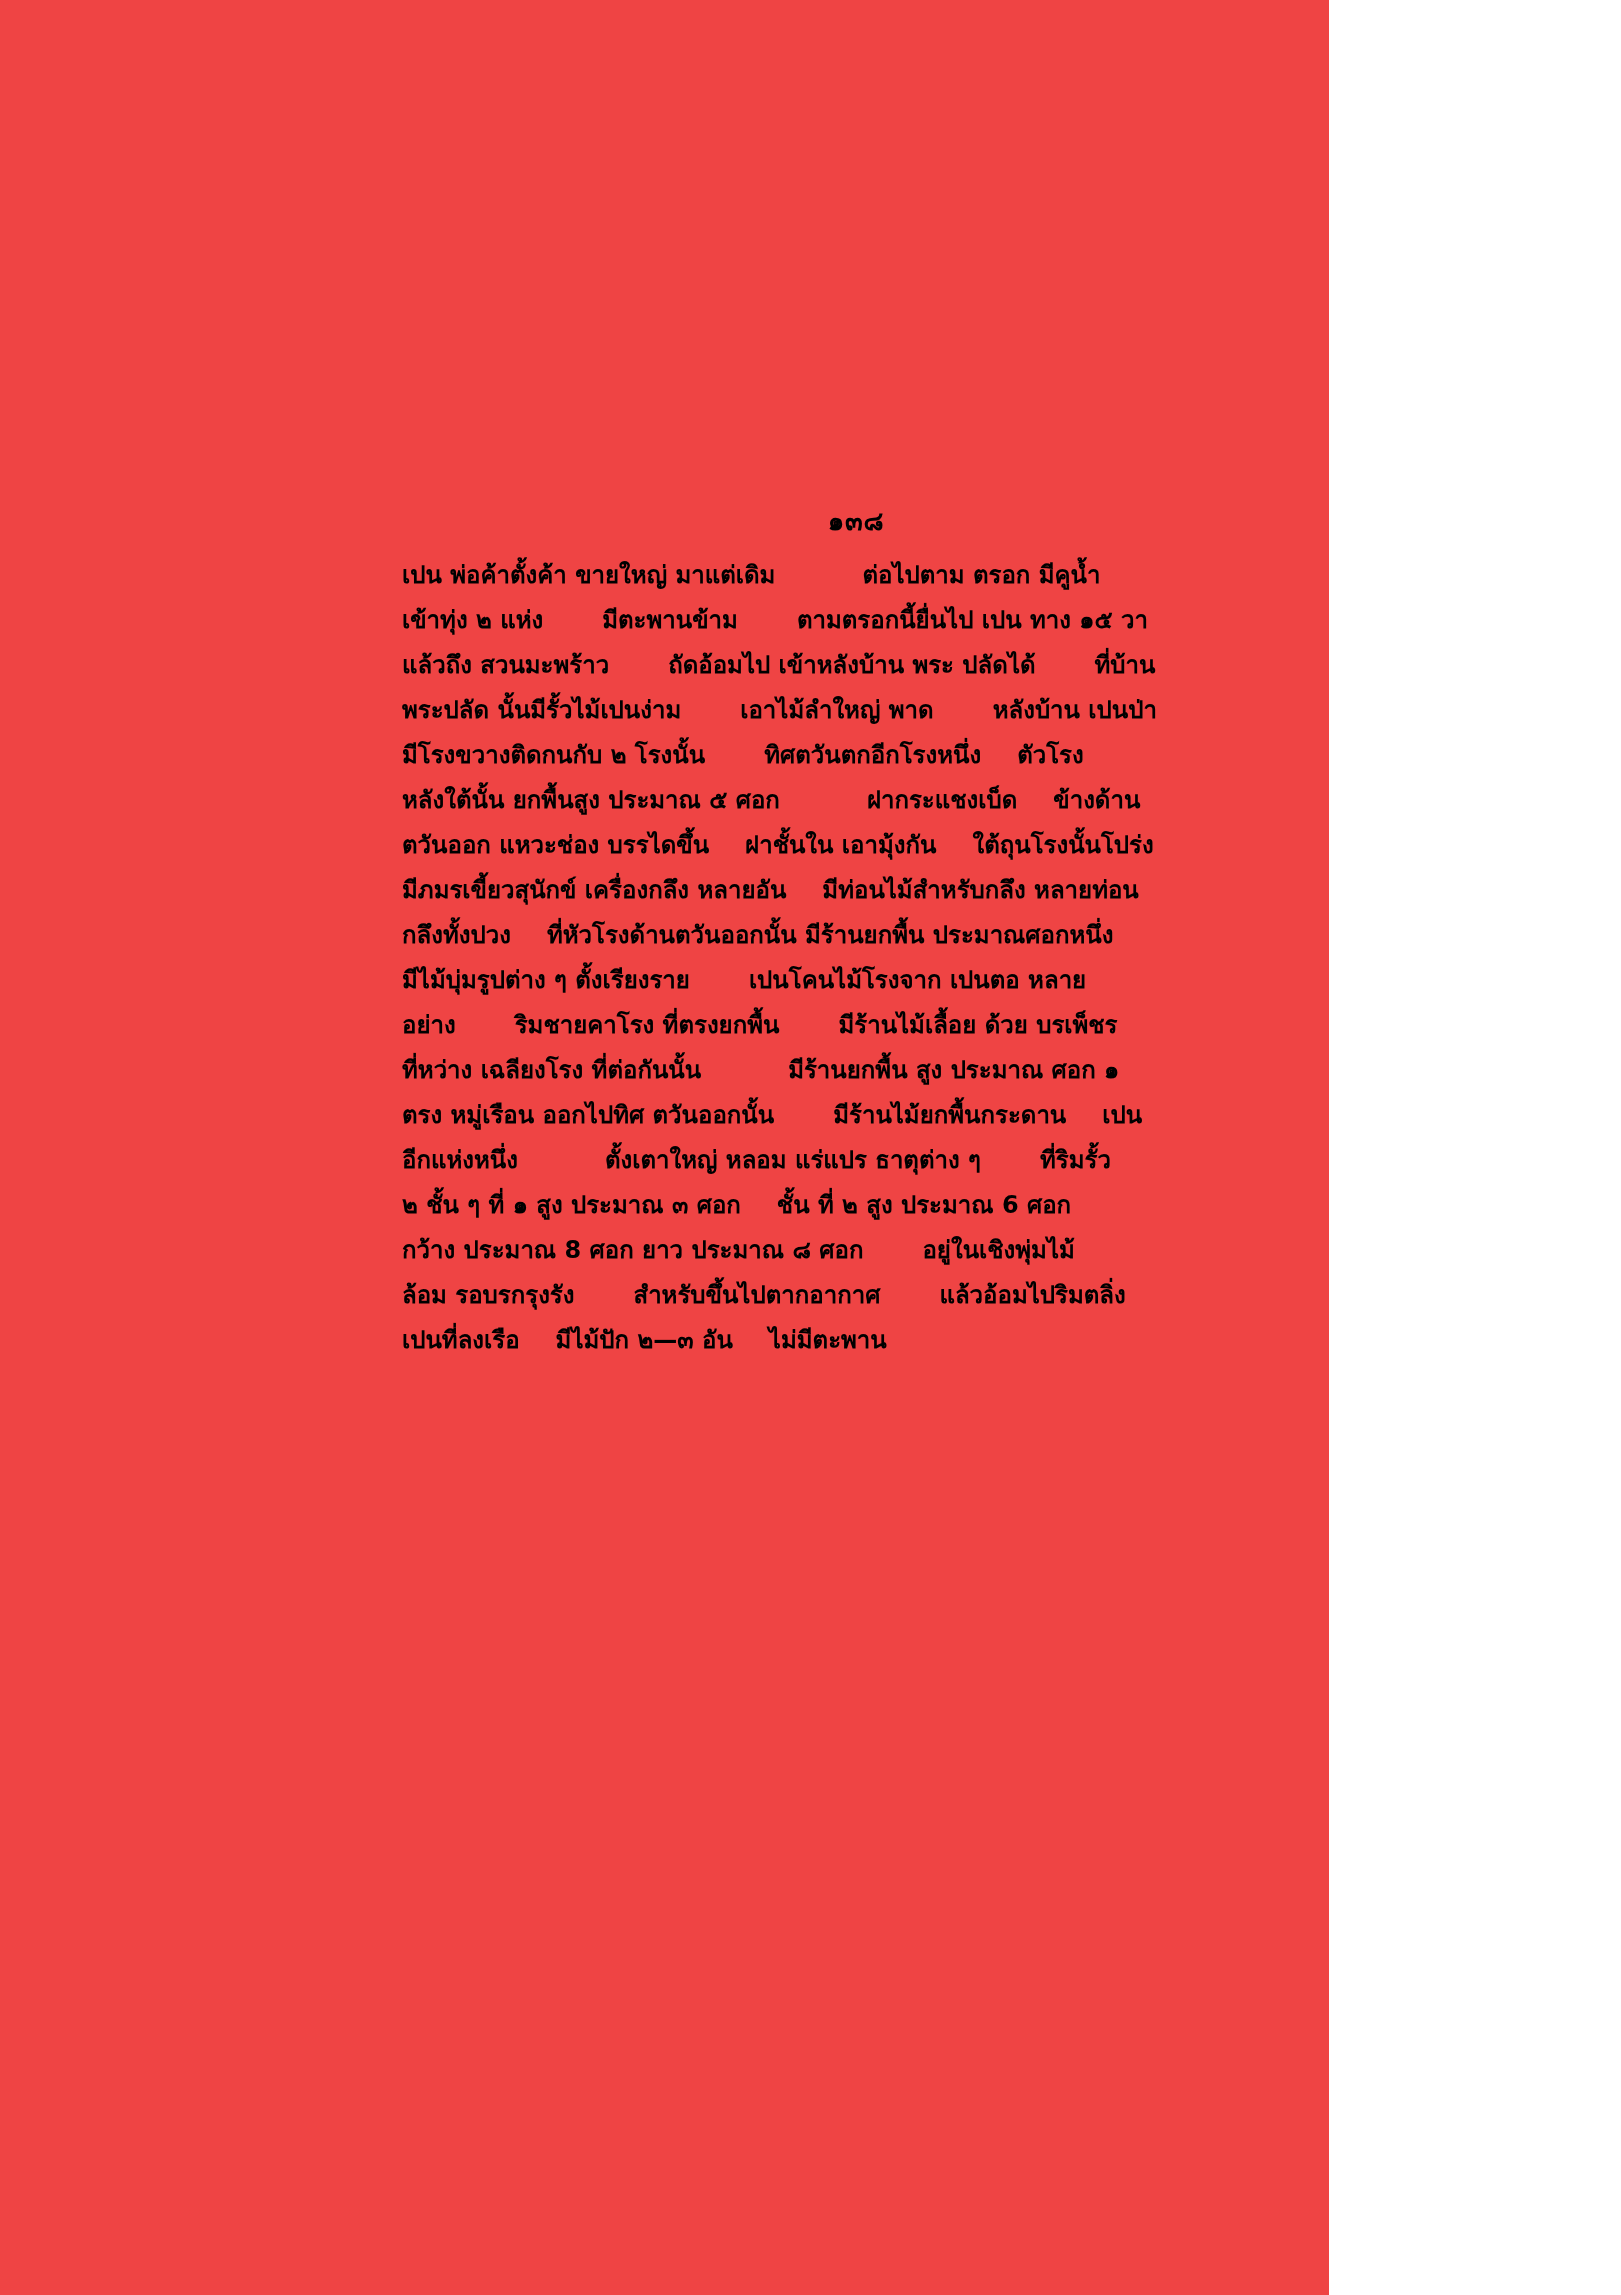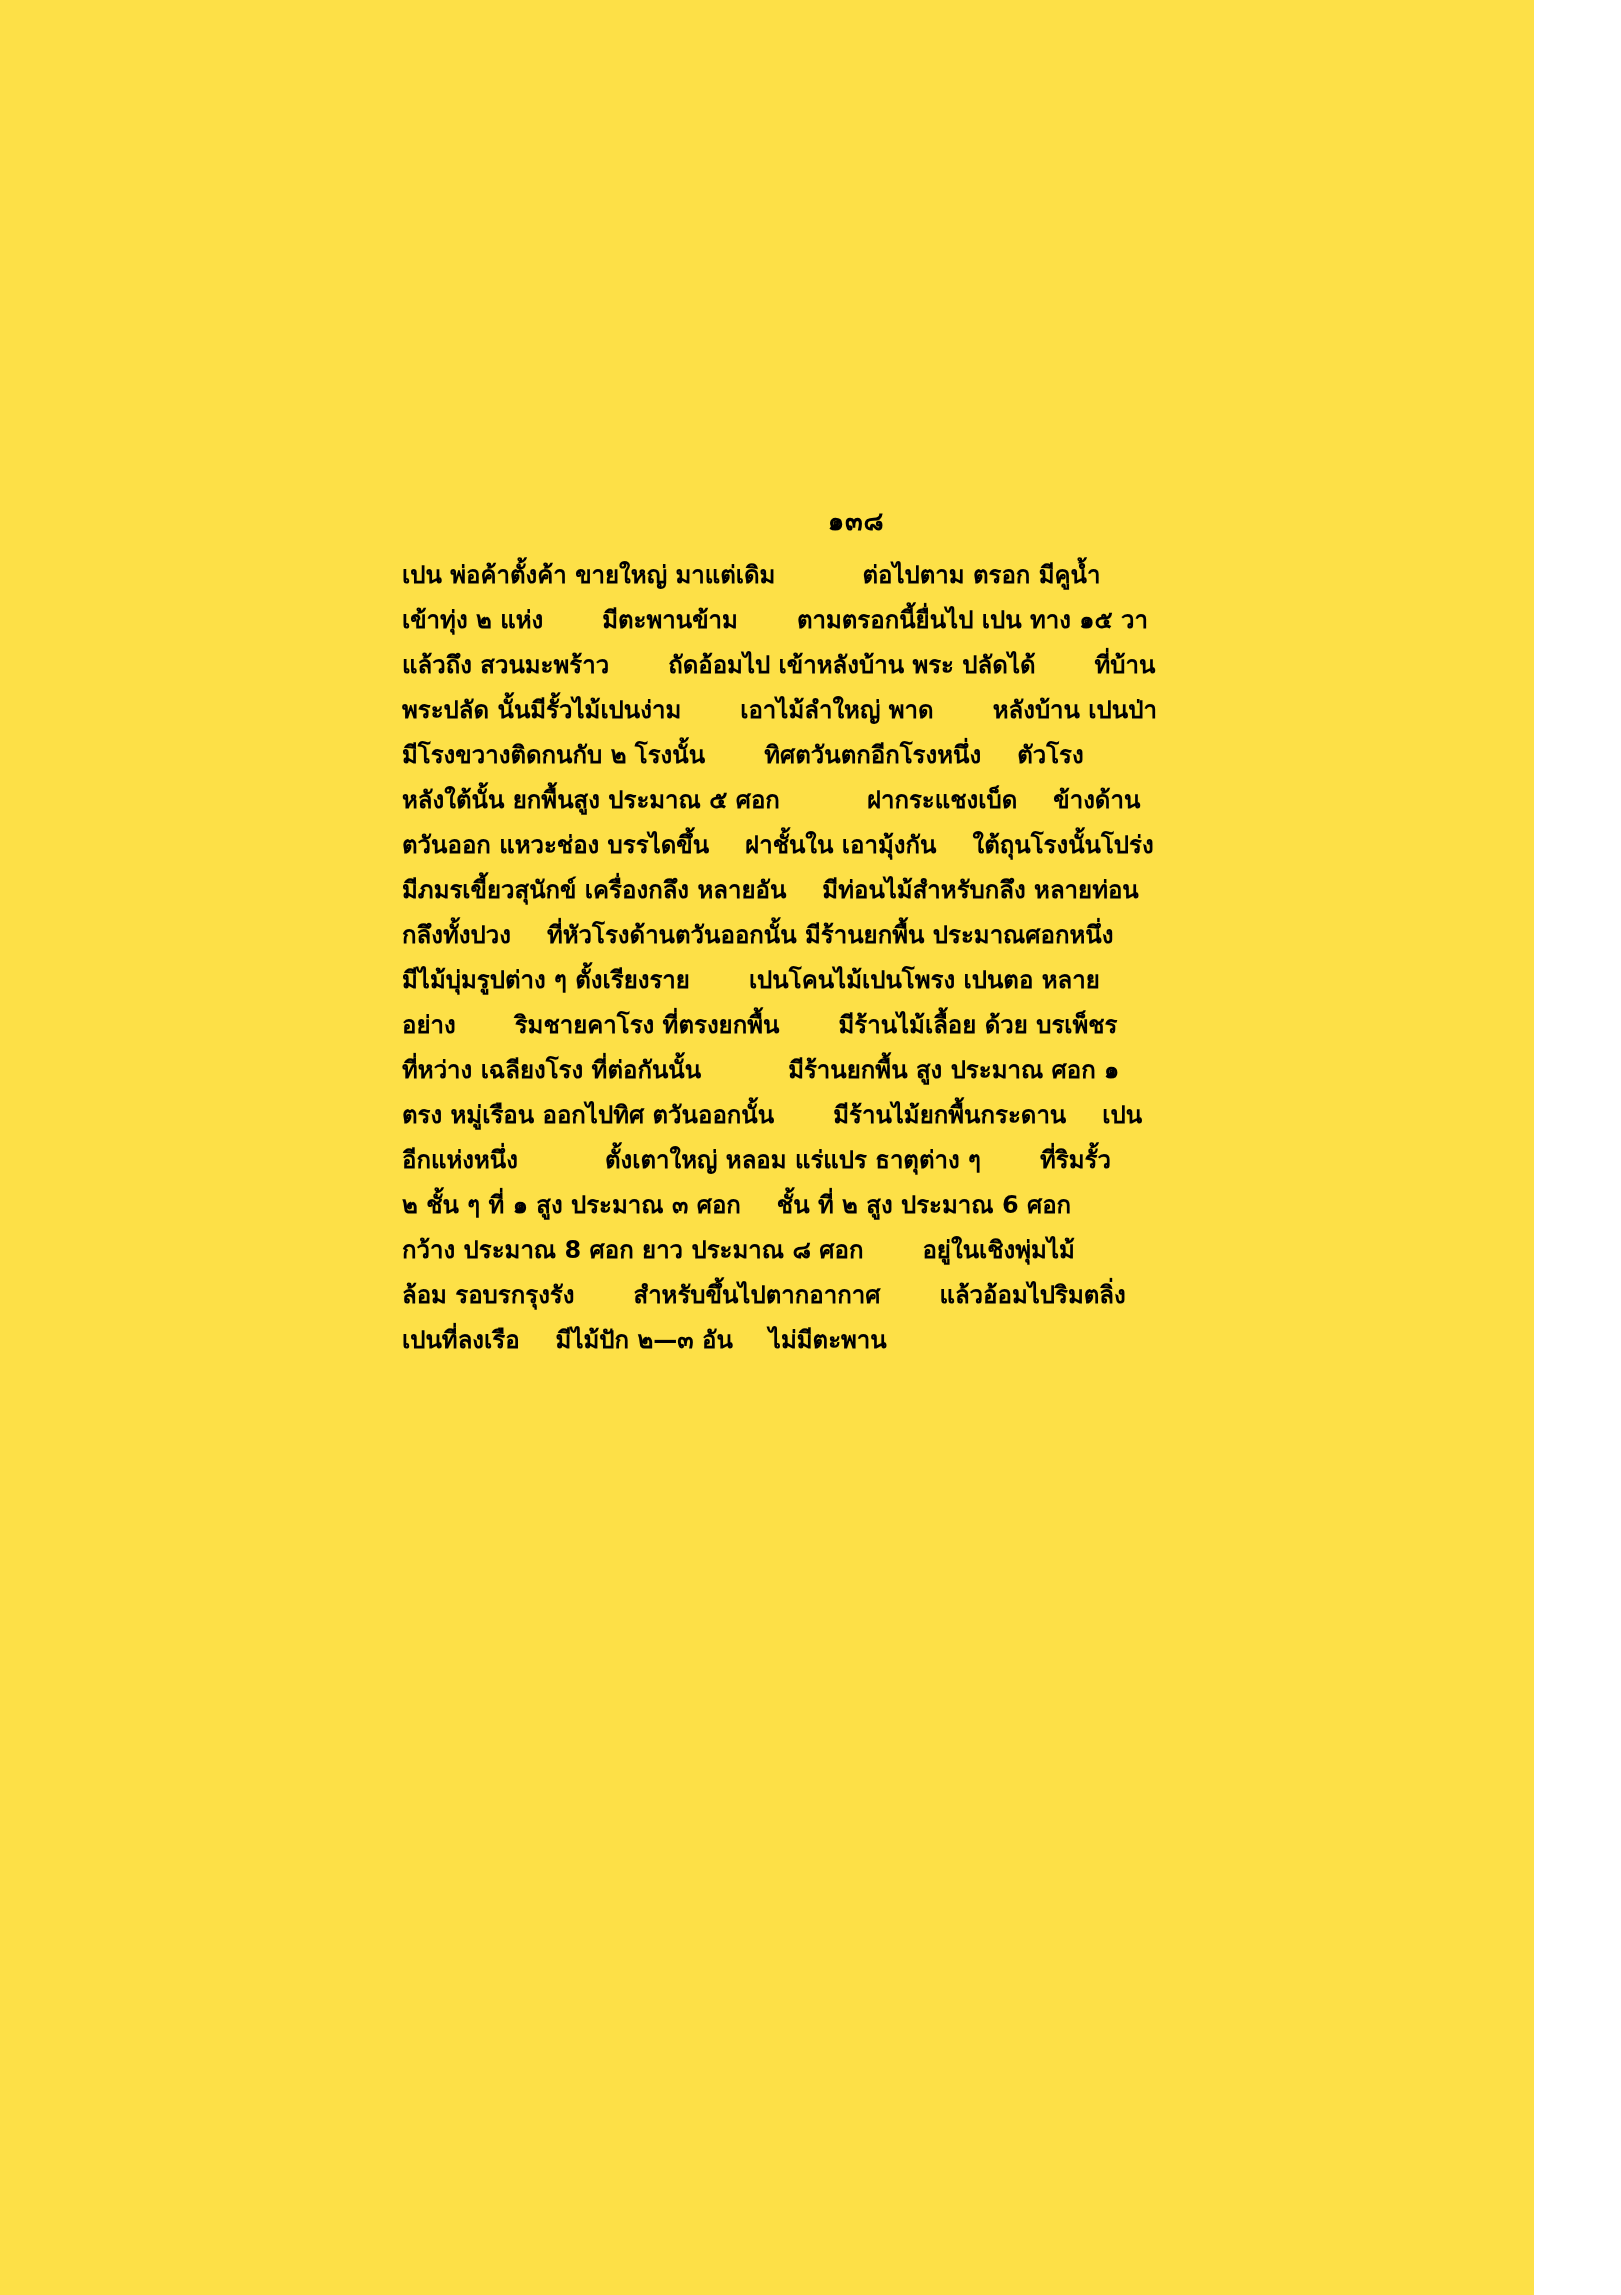--- a/index.html
+++ b/index.html
@@ -13,23 +13,23 @@
     font-family: "DejaVu Sans", sans-serif;
     color: #000000;
     position: relative;
     overflow: hidden;
   }
 
   .page {
     position: absolute;
     left: 0;
     top: 0;
-    width: 1534px;
+    width: 1329px;
     height: 2295px;
-    background: #fde047;
+    background: #ef4444;
   }
 
   
   .text-block {
     position: absolute;
     left: 402px;
     top: 500px;
     width: 908px;
   }
 
@@ -111,21 +111,21 @@
         <div class="line">
           <span class="seg gap-md">มีภมรเขี้ยวสุนักข์ เครื่องกลึง หลายอัน</span>
           <span class="seg gap-sm">มีท่อนไม้สำหรับกลึง หลายท่อน</span>
         </div>
         <div class="line">
           <span class="seg gap-md">กลึงทั้งปวง</span>
           <span class="seg gap-sm">ที่หัวโรงด้านตวันออกนั้น มีร้านยกพื้น ประมาณศอกหนึ่ง</span>
         </div>
         <div class="line">
           <span class="seg gap-lg">มีไม้บุ่มรูปต่าง ๆ ตั้งเรียงราย</span>
-          <span class="seg gap-sm">เปนโคนไม้เปนโพรง เปนตอ หลาย</span>
+          <span class="seg gap-sm">เปนโคนไม้โรงจาก เปนตอ หลาย</span>
         </div>
         <div class="line">
           <span class="seg gap-lg">อย่าง</span>
           <span class="seg gap-lg">ริมชายคาโรง ที่ตรงยกพื้น</span>
           <span class="seg gap-sm">มีร้านไม้เลื้อย ด้วย บรเพ็ชร</span>
         </div>
         <div class="line">
           <span class="seg gap-xl">ที่หว่าง เฉลียงโรง ที่ต่อกันนั้น</span>
           <span class="seg gap-sm">มีร้านยกพื้น สูง ประมาณ ศอก ๑</span>
         </div>

